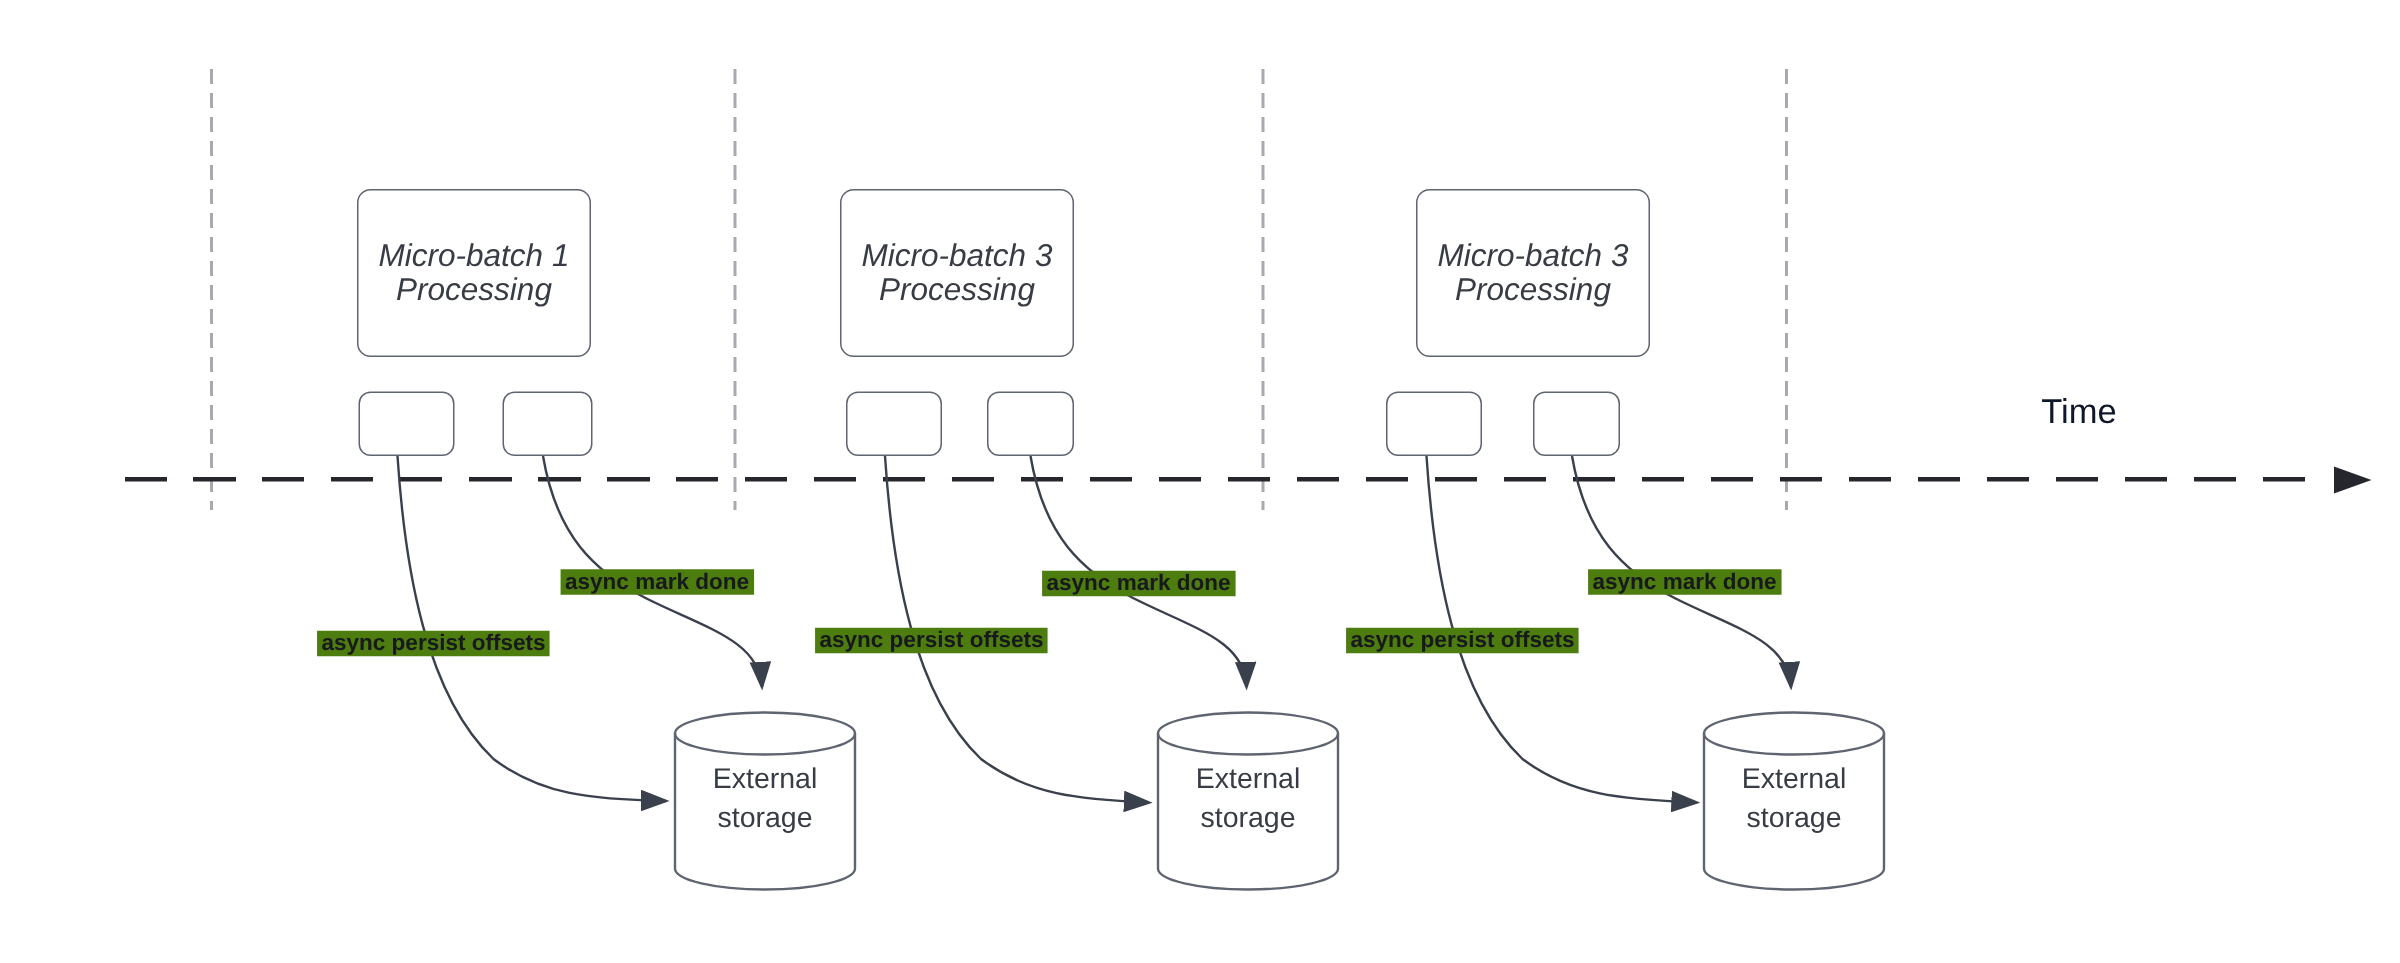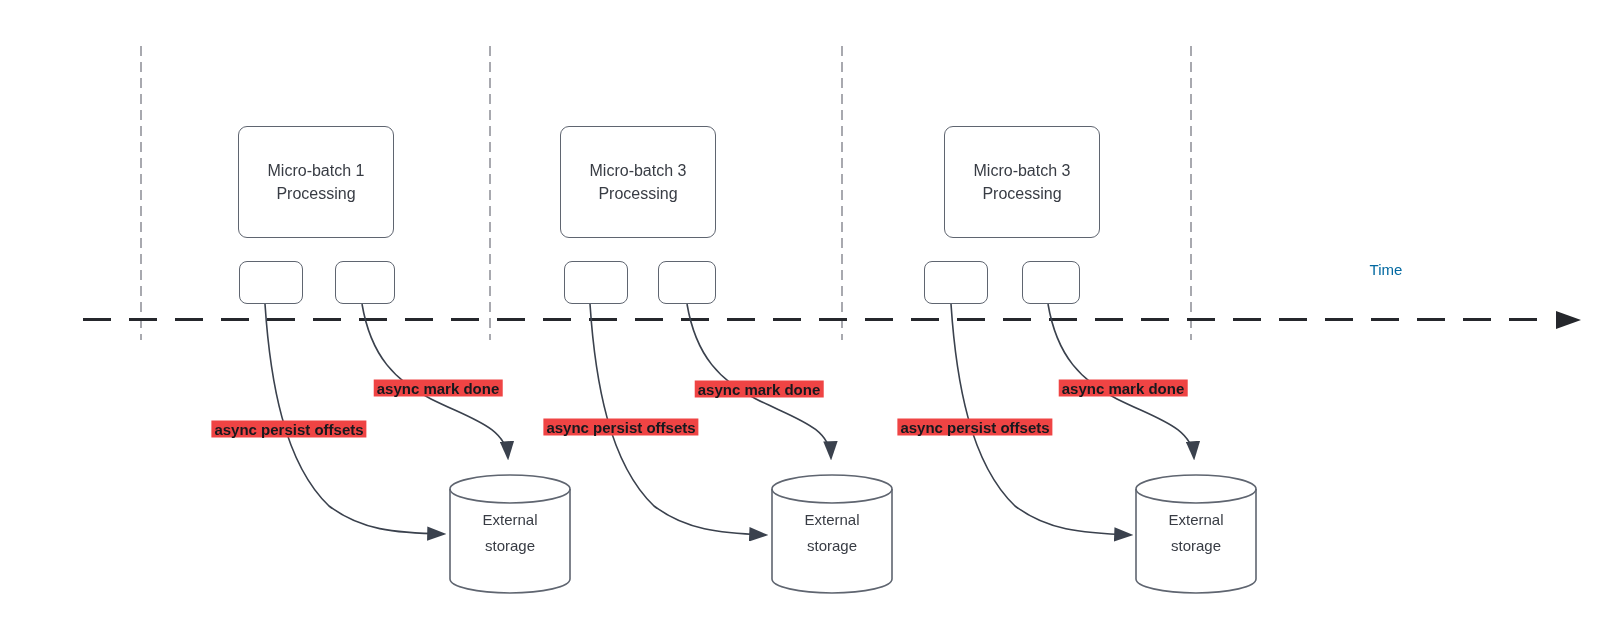--- a/index.html
+++ b/index.html
@@ -14,40 +14,40 @@
   .timeline{
     position:absolute;top:318px;left:83px;width:1470px;height:3px;
     background:repeating-linear-gradient(to right,#25272c 0 28px,transparent 28px 46px);
   }
   .timeline-arrow{
     position:absolute;top:311px;left:1556px;width:0;height:0;
     border-left:25px solid #25272c;border-top:9px solid transparent;border-bottom:9px solid transparent;
   }
   .time-label{
     position:absolute;top:261px;left:1386px;transform:translateX(-50%);
-    font-size:15px;color:#0369a1;white-space:nowrap;
+    font-size:23px;color:#0f172a;white-space:nowrap;
   }
   .mb-box{
     position:absolute;top:126px;width:156px;height:112px;box-sizing:border-box;
     border:1.5px solid #5f6570;border-radius:9px;background:#fff;
     display:flex;flex-direction:column;align-items:center;justify-content:center;
-    font-size:16px;line-height:23px;color:#383c44;text-align:center;
+    font-size:21px;line-height:23px;color:#383c44;text-align:center;font-style:italic;
   }
   .task-box{
     position:absolute;top:261px;height:43px;box-sizing:border-box;
     border:1.5px solid #5f6570;border-radius:8px;background:#fff;
   }
   .edge-label{
     position:absolute;transform:translate(-50%,-50%);
-    font-size:15px;font-weight:bold;color:#17191e;background:#ef4444;
+    font-size:15px;font-weight:bold;color:#17191e;background:#4d7c0f;
     padding:0 3px;white-space:nowrap;
   }
   .storage-label{
     position:absolute;width:120px;text-align:center;
-    font-size:15px;line-height:26px;color:#383c44;
+    font-size:19px;line-height:26px;color:#383c44;
   }
   svg.layer{position:absolute;left:0;top:0;pointer-events:none;}
 </style>
 </head>
 <body>
 
 <div class="canvas">
 
   <div class="vline" style="left:140px"></div>
   <div class="vline" style="left:489px"></div>

